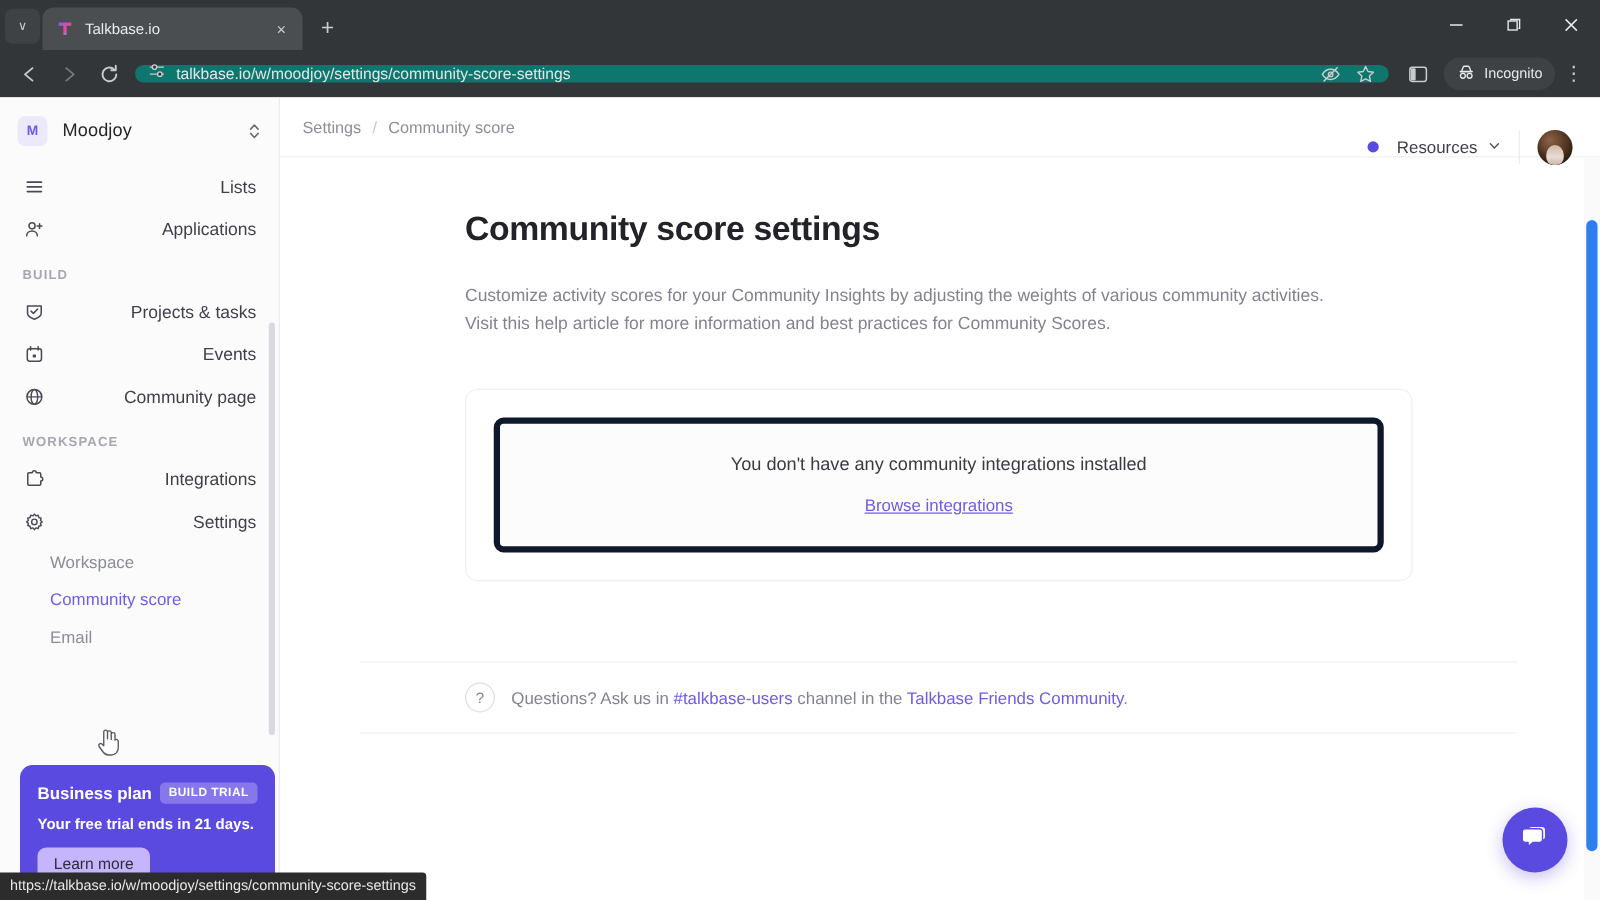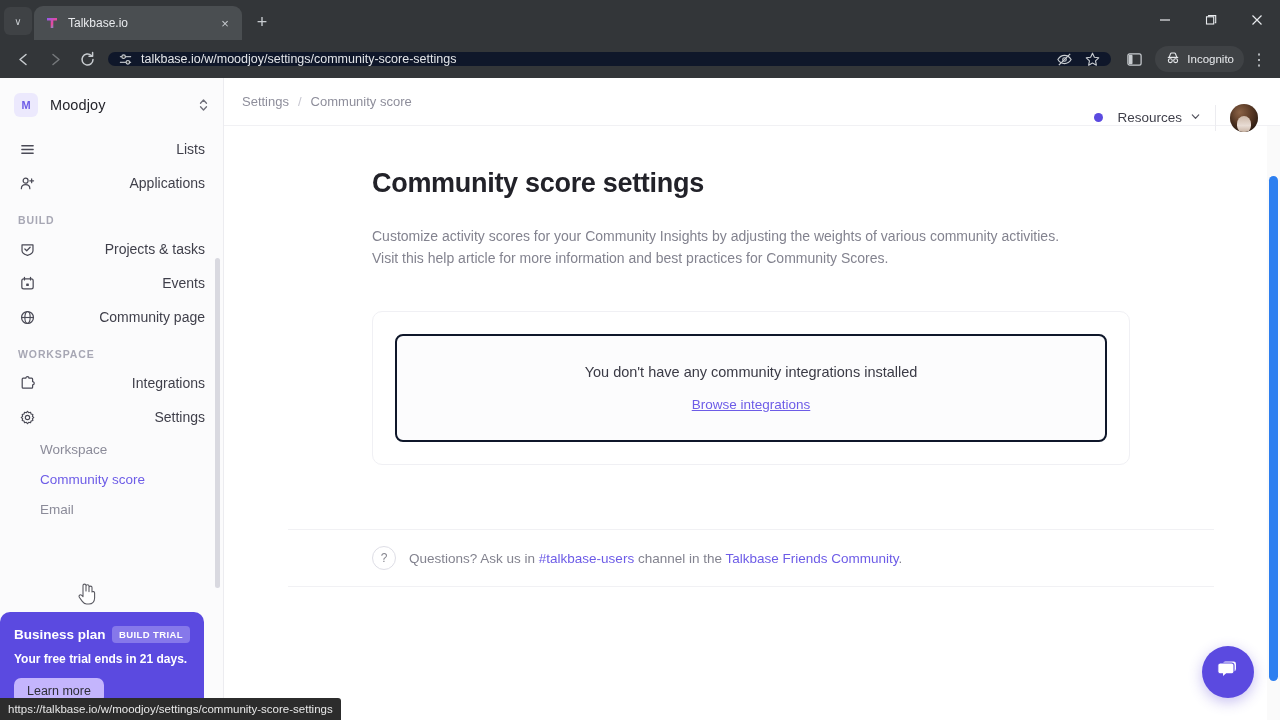--- a/index.html
+++ b/index.html
@@ -62,23 +62,23 @@
     display:flex; align-items:center; padding: 0 8px; gap: 2px;
     position: relative;
   }
   .tb-icon {
     width: 30px; height: 30px; border-radius:50%;
     display:flex;align-items:center;justify-content:center;
     color:#c8ccd0;
   }
   .tb-icon.disabled { color:#76797c; }
   .omnibox {
-    flex: 1 1 auto; height: 14px; background:#0f172a;
+    flex: 1 1 auto; height: 14px; background:#0f766e;
     border-radius: 14px; margin: 0 6px 0 4px;
-    display:flex; padding: 0 6px 0 10px; gap: 8px;
+    display:flex; align-items:center; padding: 0 6px 0 10px; gap: 8px;
     position: relative;
   }
   .omnibox-url { color:#e3e5e8; font-size: 12.5px; flex:1 1 auto; white-space:nowrap; overflow:hidden;}
   .omni-right { display:flex; align-items:center; gap: 2px; }
   .omni-right .tb-icon { width: 26px; height: 26px; }
   .incognito-pill {
     height: 26px; background: #3f4245; border-radius: 13px;
     display:flex; align-items:center; gap:6px; padding: 0 10px;
     color:#e8eaed; font-size: 11.5px; margin-left: 4px;
   }
@@ -125,21 +125,21 @@
     padding-left: 30px; font-size: 13.5px; color:#8b8b99; border-radius:7px;
   }
   .subnav-item.active { color:#6d5ce7; }
 
   .sb-scrollbar {
     position:absolute; right: 3px; top: 180px; width: 5px; height: 330px;
     background:#d9d9e0; border-radius: 3px;
   }
 
   .plan-card {
-    position:absolute; left: 0; bottom: 0px; width: 204px;
+    position:absolute; left: 16px; bottom: 0px; width: 204px;
     background:#5b4ae0; border-radius: 10px 10px 0 0; padding: 14px 14px 16px 14px;
     color:#fff;
   }
   .plan-top { display:flex; align-items:center; justify-content:space-between; gap: 6px;}
   .plan-title { font-size: 13.5px; font-weight: 700; }
   .plan-badge {
     background:#8678ea; color:#fff; font-size: 9.5px; font-weight:700;
     letter-spacing:.4px; padding: 3px 7px; border-radius: 4px;
   }
   .plan-sub { font-size: 12px; font-weight:600; margin-top: 9px; }
@@ -184,21 +184,21 @@
   .content-inner { width: 100%; padding: 0 150px 0 148px; }
 
   .page-title { font-size: 27px; font-weight: 700; color:#222229; margin-top: 42px; letter-spacing:-.3px;}
   .page-desc { font-size: 14px; color:#83838f; margin-top: 26px; line-height: 1.58; max-width: 700px; }
 
   .card {
     margin-top: 42px; border: 1px solid #f0f0f4; border-radius: 10px;
     padding: 22px; background:#fff;
   }
   .empty {
-    border: 2px solid #0f172a; border-radius: 8px;
+    border: 5px solid #0f172a; border-radius: 8px;
     background: #fcfcfd;
     height: 108px; display:flex; flex-direction:column;
     align-items:center; justify-content:center; gap: 17px;
   }
   .empty-title { font-size: 14.5px; color:#3a3a45; }
   .empty-link { font-size: 13.5px; color:#6d5ce7; }
 
   .qbar {
     margin-top: 64px; margin-left: -84px; margin-right: -84px;
     border-top: 1px solid #f1f1f4; border-bottom: 1px solid #f1f1f4;

